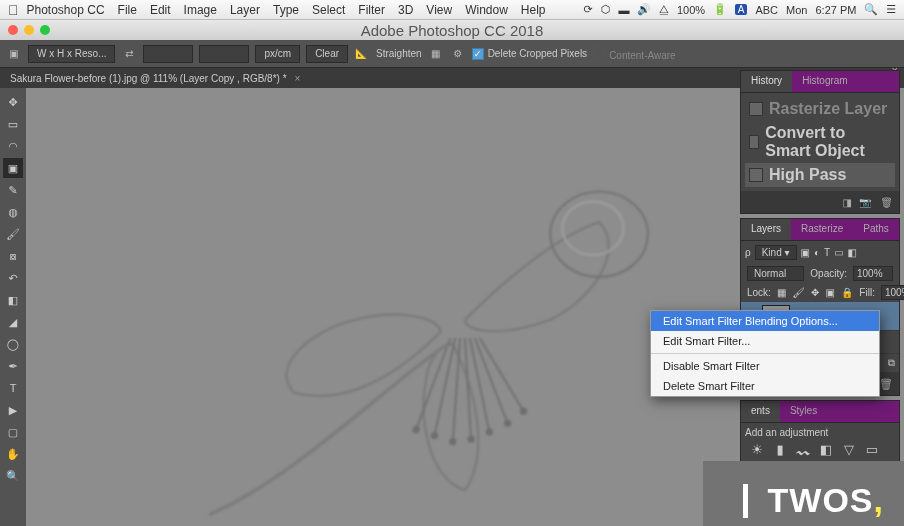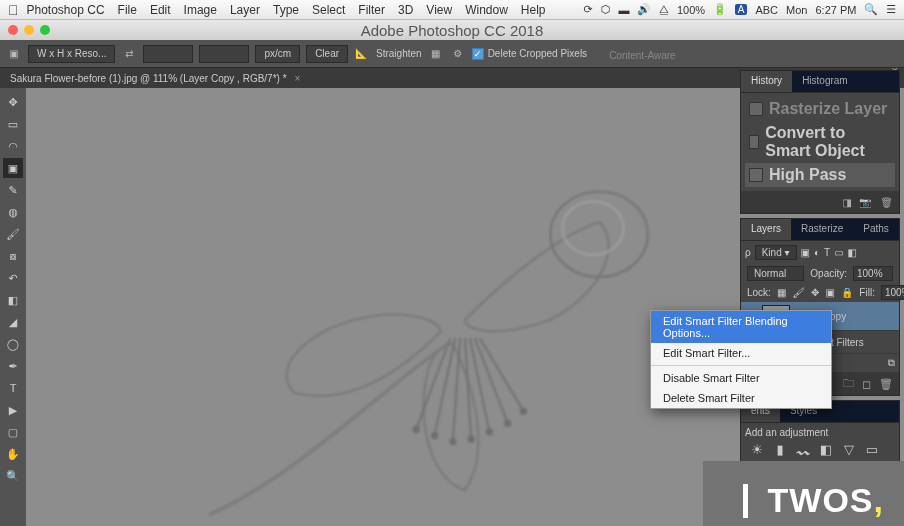--- a/index.html
+++ b/index.html
@@ -24,39 +24,39 @@
 .doc-tab { height: 20px; background: #3a3a3a; color: #ccc; font-size: 10px; display: flex; align-items: center; padding: 0 10px; }
 .doc-tab .close-x { margin-left: 8px; color: #999; cursor: pointer; }
 .workspace { display: flex; height: calc(100% - 68px); background: #282828; }
 .toolbar-left { width: 26px; background: #535353; display: flex; flex-direction: column; align-items: center; padding-top: 4px; gap: 2px; }
 .tool { width: 20px; height: 20px; color: #ccc; font-size: 11px; display: flex; align-items: center; justify-content: center; cursor: pointer; }
 .tool.active { background: #2a2a2a; }
 .canvas-area { flex: 1; background: #282828; position: relative; overflow: hidden; }
 .canvas-inner { position: absolute; inset: 0; background: #888; }
 .panels { position: absolute; right: 4px; top: 50px; width: 160px; }
 .panel { background: #454545; border: 1px solid #2a2a2a; margin-bottom: 4px; color: #ccc; font-size: 10px; }
-.panel-tabs { display: flex; background: #0f172a; height: 22px; border-bottom: 1px solid #2a2a2a; }
+.panel-tabs { display: flex; background: #701a75; height: 22px; border-bottom: 1px solid #2a2a2a; }
 .panel-tab { padding: 4px 10px; cursor: pointer; color: #aaa; }
 .panel-tab.active { background: #454545; color: #ddd; }
 .panel-body { padding: 4px; }
 .hist-row { display: flex; align-items: center; padding: 3px 4px; gap: 6px; font-size: 16px; cursor: pointer; font-weight: bold; }
 .hist-row.sel { background: #5a5a5a; }
 .hist-row .hicon { width: 14px; height: 14px; background: #666; border: 1px solid #333; }
 .panel-footer { height: 22px; background: #383838; display: flex; justify-content: flex-end; align-items: center; gap: 8px; padding: 0 6px; color: #aaa; }
 .layers-top { display: flex; gap: 4px; padding: 4px; align-items: center; }
 .lay-sel { background: #3a3a3a; border: 1px solid #2a2a2a; padding: 1px 6px; font-size: 10px; color: #ccc; }
 .lay-row2 { display: flex; align-items: center; padding: 2px 6px; gap: 6px; }
 .lay-row2 input { width: 40px; background: #3a3a3a; border: 1px solid #2a2a2a; color: #ccc; font-size: 10px; padding: 1px 3px; }
 .layer-item { display: flex; align-items: center; padding: 3px 4px; gap: 5px; border-bottom: 1px solid #3a3a3a; cursor: pointer; }
 .layer-item.sel { background: #5a7a9a; }
 .layer-item .eye { width: 12px; color: #ccc; }
 .layer-item .thumb { width: 28px; height: 22px; background: #999; border: 1px solid #222; }
 .layer-item .lname { font-size: 10px; }
 .layer-item.sub { padding-left: 24px; }
-.context-menu { position: absolute; left: 650px; top: 290px; background: #f5f5f5; border: 1px solid #999; box-shadow: 2px 4px 12px rgba(0,0,0,0.5); font-size: 11px; color: #222; width: 182px; z-index: 200; }
+.context-menu { position: absolute; left: 650px; top: 290px; background: #f5f5f5; border: 1px solid #999; box-shadow: 2px 4px 12px rgba(0,0,0,0.5); font-size: 11px; color: #222; width: 230px; z-index: 200; }
 .cm-item { padding: 4px 12px; cursor: pointer; }
 .cm-item.highlighted { background: #3d7de0; color: #fff; }
 .cm-sep { height: 1px; background: #ccc; margin: 2px 0; }
 .closer-x { position: absolute; right: 6px; top: 44px; color: #aaa; font-size: 11px; cursor: pointer; }
 .adj-section { padding: 4px; }
 .adj-icons { display: flex; flex-wrap: wrap; gap: 7px; padding: 4px; }
 .adj-icons span { font-size: 13px; color: #ccc; width: 16px; text-align: center; cursor: pointer; }
 .lay-footer { height: 22px; background: #383838; display: flex; justify-content: flex-end; gap: 8px; padding: 0 6px; align-items: center; color: #aaa; font-size: 11px; }
 .watermark { position: absolute; right: 0; bottom: 0; background: #737373; color: #fff; font-weight: 900; font-size: 34px; letter-spacing: 1px; padding: 20px 20px 6px 40px; display: flex; align-items: center; font-family: Arial Black, Arial, sans-serif; }
 .watermark .comma { color: #ffe94d; }
@@ -118,21 +118,21 @@
     <span class="ob-item" style="cursor:pointer;">Clear</span>
     <span class="ob-icon">📐</span>
     <span>Straighten</span>
     <span class="ob-icon">▦</span>
     <span class="ob-icon">⚙</span>
     <span><span class="checkbox">✓</span><span>Delete Cropped Pixels</span></span>
     <span class="disabled"><span style="width:12px;height:12px;border:1px solid #555;display:inline-block;margin-right:4px;"></span><span>Content-Aware</span></span>
   </div>
 
   <div class="doc-tab">
-    <span>Sakura Flower-before (1).jpg @ 111% (Layer Copy , RGB/7*) *</span>
+    <span>Sakura Flower-before (1).jpg @ 111% (Layer Copy , RGB/8*) *</span>
     <span class="close-x">×</span>
   </div>
 
   <div class="workspace">
     <div class="toolbar-left">
       <div class="tool">✥</div>
       <div class="tool">▭</div>
       <div class="tool">◠</div>
       <div class="tool active">▣</div>
       <div class="tool">✎</div>

